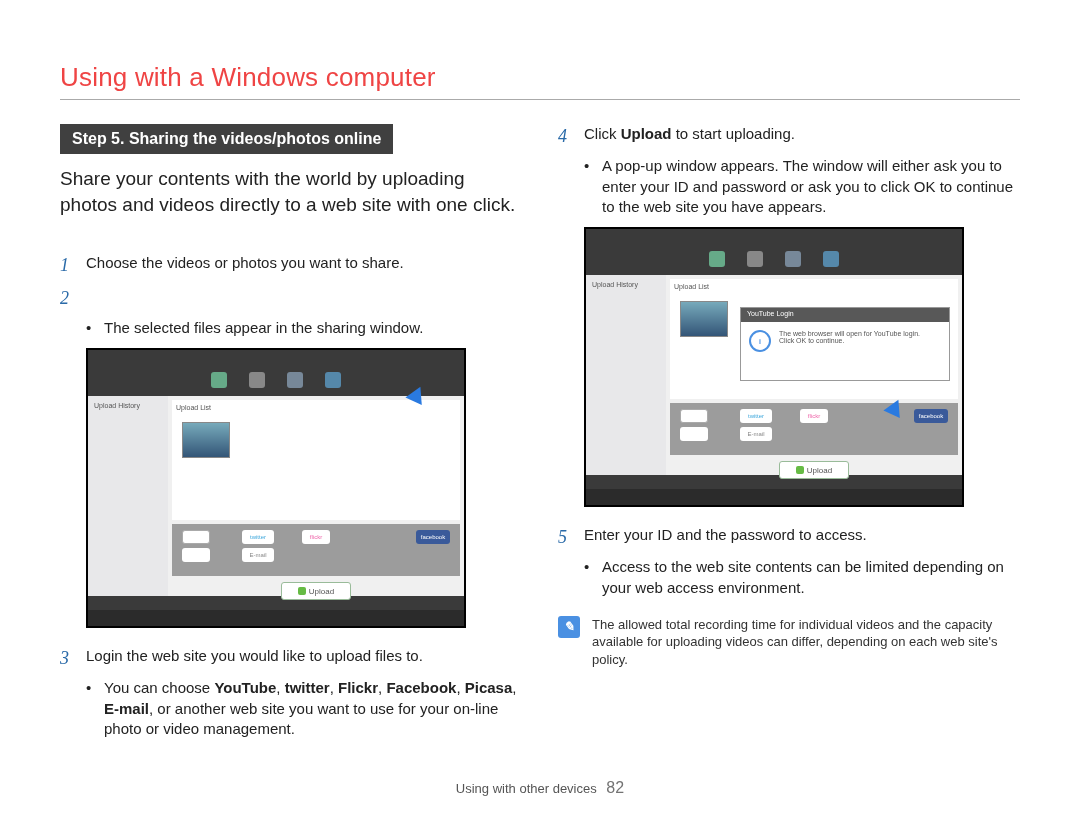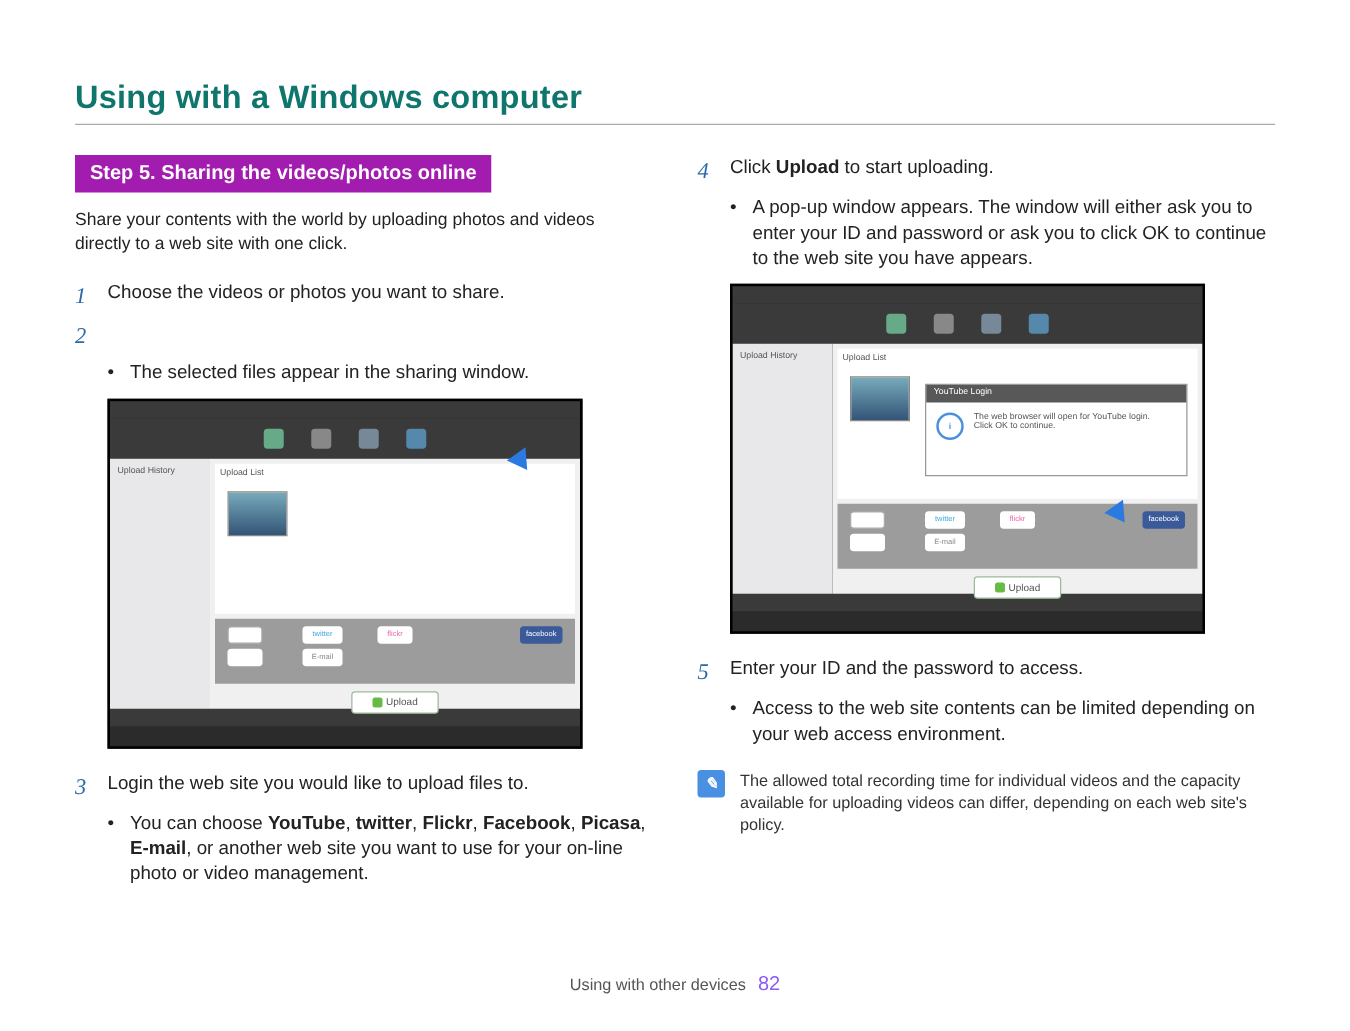--- a/index.html
+++ b/index.html
@@ -7,48 +7,48 @@
     font-family: Arial, Helvetica, sans-serif;
     background: #fff;
     width: 1080px;
     height: 825px;
     padding: 62px 60px 30px 60px;
     color: #222;
     position: relative;
   }
   .page-title {
     font-size: 26px;
-    font-weight: 700;
-    color: #0f766e;
+    font-weight: 400;
+    color: #ef4444;
     margin-bottom: 6px;
     letter-spacing: 0.2px;
   }
   .hr {
     border: none;
     border-top: 1px solid #aaa;
     margin-bottom: 24px;
   }
   .columns {
     display: flex;
     gap: 36px;
   }
   .col { flex: 1; min-width: 0; }
   .step-header {
-    background: #a21caf;
+    background: #404040;
     color: #fff;
     font-size: 16px;
     font-weight: 600;
     padding: 6px 12px;
     display: inline-block;
     margin-bottom: 12px;
   }
   .intro {
-    font-size: 14px;
+    font-size: 19px;
     line-height: 1.35;
-    margin-bottom: 20px;
+    margin-bottom: 36px;
   }
   .num-item {
     display: flex;
     gap: 12px;
     margin-bottom: 8px;
     font-size: 15px;
     line-height: 1.35;
   }
   .num {
     color: #2a6aa8;
@@ -151,21 +151,21 @@
     font-family: "Times New Roman",serif;
   }
   .footer {
     position:absolute;
     bottom:28px;
     left:0; right:0;
     text-align:center;
     font-size:13px;
     color:#555;
   }
-  .footer .pnum{ font-size:16px; color:#8b5cf6; margin-left:6px;}
+  .footer .pnum{ font-size:16px; color:#737373; margin-left:6px;}
   b { font-weight: 700; }
 </style>
 </head>
 <body>
 
 <h1 class="page-title">Using with a Windows computer</h1>
 <hr class="hr">
 
 <div class="columns">
 

